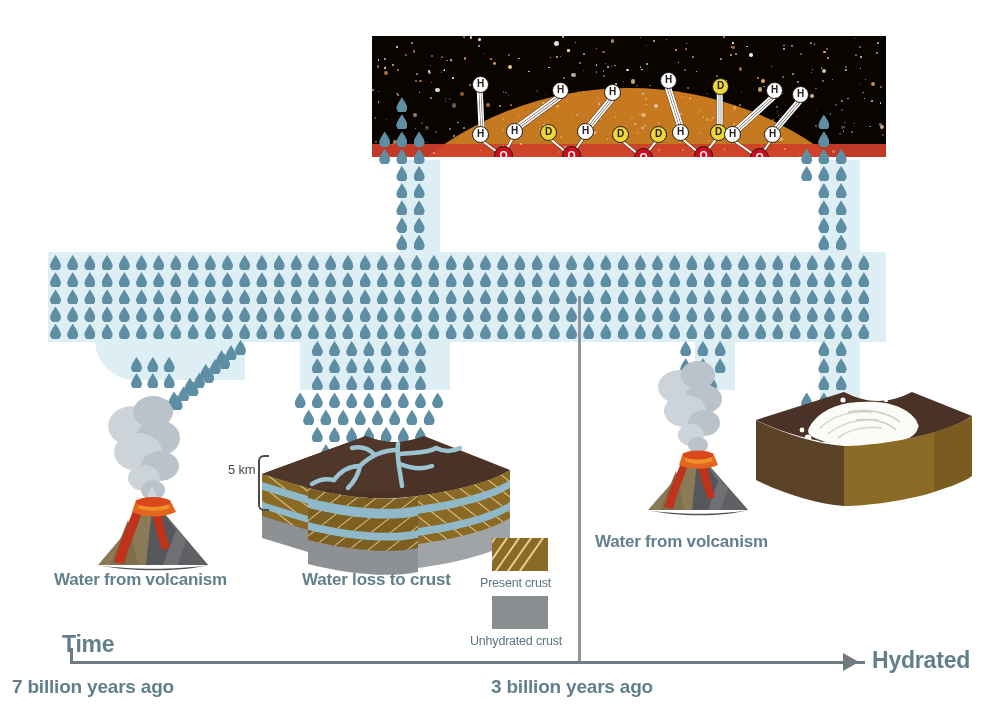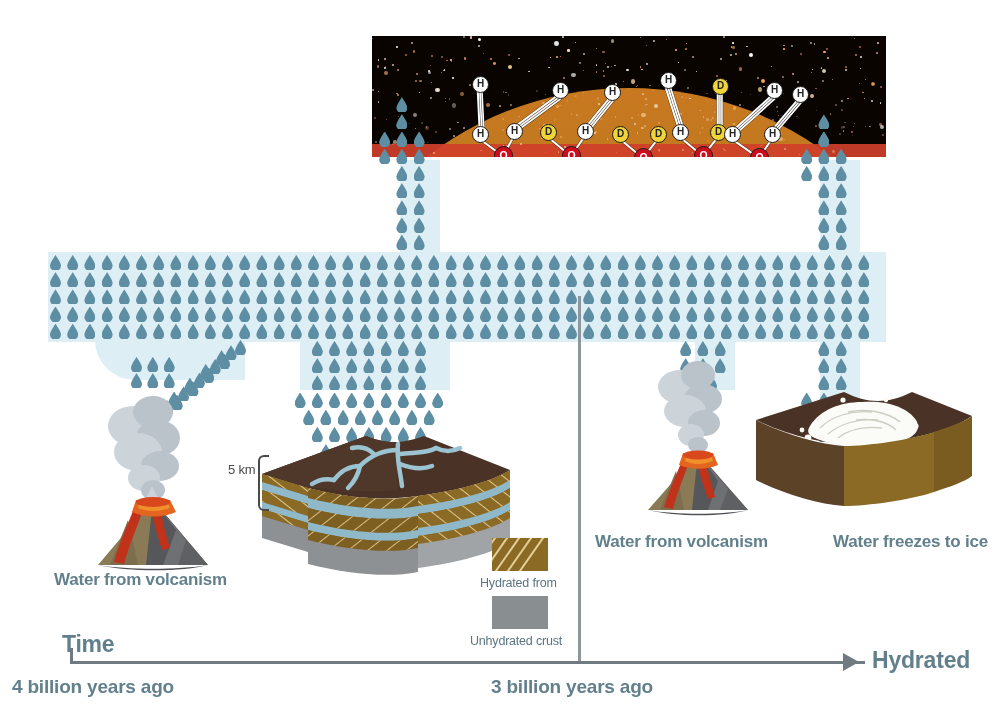--- a/index.html
+++ b/index.html
@@ -986,20 +986,21 @@
       <path d="M170 66 C200 62 240 54 262 40 L262 50 C240 64 200 72 170 76 Z" fill="url(#hatchR)"></path>
       <path d="M170 76 C200 72 240 64 262 50 L262 58 C240 72 200 80 170 84 Z" fill="#8fb9c9"></path>
       <path d="M170 84 C200 80 240 72 262 58 L262 72 C240 86 200 94 170 98 Z" fill="url(#hatchR)"></path>
       <path d="M170 98 C200 94 240 86 262 72 L262 80 C240 94 200 102 170 106 Z" fill="#8fb9c9"></path>
       <path d="M170 106 C200 102 240 94 262 80 L262 88 C240 102 200 110 170 114 Z" fill="url(#hatchR)"></path>
       <path d="M170 114 C200 110 240 102 262 88 L262 112 C240 126 200 134 170 138 Z" fill="#a0a4a7"></path>
     </svg>
   </div>
   <div class="bracket" style="left:258px;top:455px;width:9px;height:52px;"></div>
   <div class="lbl lbl-10km">5 km</div>
+  <div class="lbl lbl-crust">Water loss to crust</div>
 
   <div class="volcano" style="left:618px;top:355px;width:160px;height:165px;">
     <svg width="160" height="165" viewBox="0 0 160 165">
       <g>
         <ellipse cx="62" cy="32" rx="22" ry="17" fill="#ccd4d9"></ellipse>
         <ellipse cx="80" cy="20" rx="17" ry="14" fill="#b9c3c9"></ellipse>
         <ellipse cx="85" cy="44" rx="19" ry="15" fill="#b9c3c9"></ellipse>
         <ellipse cx="67" cy="56" rx="21" ry="16" fill="#ccd4d9"></ellipse>
         <ellipse cx="86" cy="68" rx="16" ry="13" fill="#b9c3c9"></ellipse>
         <ellipse cx="73" cy="80" rx="13" ry="11" fill="#ccd4d9"></ellipse>
@@ -1049,37 +1050,36 @@
         <circle cx="138" cy="18" r="2.2"></circle>
       </g>
 
       <path d="M8 38 C36 52 70 62 96 64 L96 124 C70 122 36 112 8 98 Z" fill="#5c4327"></path>
 
       <path d="M96 64 C120 64 162 58 186 50 L186 110 C162 118 120 124 96 124 Z" fill="#8b6a25"></path>
 
       <path d="M186 50 C204 44 216 40 224 34 L224 94 C216 100 204 104 186 110 Z" fill="#7b5c20"></path>
     </svg>
   </div>
-  <div class="lbl lbl-ice">Water freezes to ice</div>
 
   <div class="sw-hyd">
 
     <i style="left:6px;top:-6px;"></i>
       <i style="left:18px;top:-6px;"></i>
     <i style="left:30px;top:-6px;"></i>
       <i style="left:42px;top:-6px;"></i>
     <i style="left:54px;top:-6px;"></i>
   </div>
-  <div class="lbl lbl-leg1">Hydrated from</div>
+  <div class="lbl lbl-leg1">Present crust</div>
   <div class="sw-unhyd"></div>
   <div class="lbl lbl-leg2">Unhydrated crust</div>
 
   <div class="divider" style="left:578px;top:296px;height:366px;"></div>
 
   <div class="lbl lbl-time">Time</div>
   <div class="tl-line" style="left:70px;top:661px;width:795px;height:2.5px;"></div>
   <div class="tl-line" style="left:70px;top:648px;width:2.5px;height:14px;"></div>
   <div class="tl-arrow" style="left:843px;top:653px;"></div>
   <div class="lbl lbl-present">Hydrated</div>
-  <div class="lbl lbl-4bya">4 billion years ago</div>
+  <div class="lbl lbl-4bya">7 billion years ago</div>
   <div class="lbl lbl-3bya">3 billion years ago</div>
 
 </div>
 
 </body></html>

